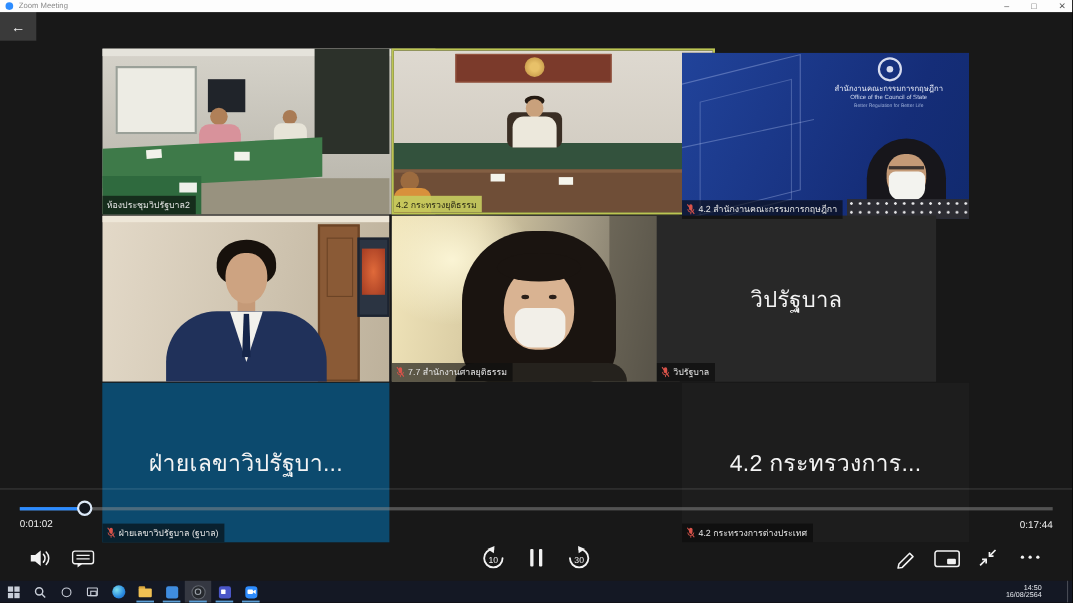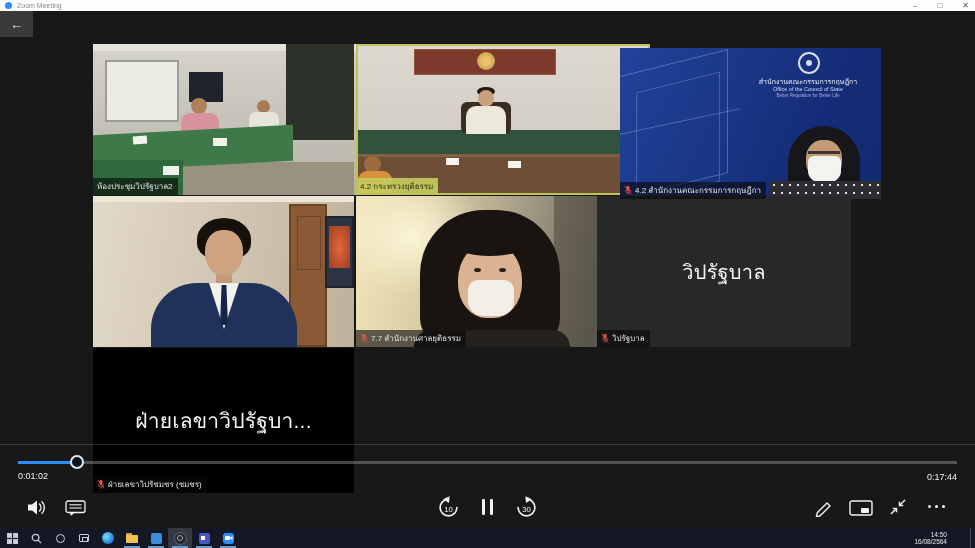--- a/index.html
+++ b/index.html
@@ -21,21 +21,21 @@
   
   .grid{position:absolute;left:93px;top:44px;width:788px;height:449px;}
   .tile{position:absolute;overflow:hidden;background:#222;}
   .scene{position:absolute;inset:0;}
   .t1{left:0;top:0;width:261px;height:151px;padding-left:42px;}
   .t2{left:263px;top:0;width:294px;height:151px;border:2px solid #bcc552;box-sizing:border-box;}
   .t3{left:527px;top:4px;width:261px;height:151px;}
   .t4{left:0;top:152px;width:261px;height:151px;}
   .t5{left:263px;top:152px;width:262px;height:151px;}
   .t6{left:504px;top:152px;width:254px;height:151px;background:#282828;}
-  .t7{left:0;top:304px;width:261px;height:145px;background:#000000;}
+  .t7{left:0;top:304px;width:261px;height:145px;background:#0c4a6e;}
   .t8{left:263px;top:304px;width:262px;height:145px;background:#1d1d1d;}
   .t9{left:527px;top:304px;width:261px;height:145px;background:#1d1d1d;}
 
   .tag{position:absolute;left:0;bottom:0;display:flex;align-items:center;gap:3px;
     background:rgba(8,8,8,.62);color:#e6e6e6;font-size:8px;padding:2px 5px 2px 4px;white-space:nowrap;z-index:5;}
   .t2 .tag{background:rgba(196,203,94,.92);color:#2c2c16;left:-2px;bottom:-2px;}
   .mic{width:8px;height:11px;flex:0 0 auto;}
   .bigtext{position:absolute;inset:0;display:flex;align-items:center;justify-content:center;
     color:#f4f4f4;font-size:21px;letter-spacing:.2px;}
   .t6 .bigtext{font-size:20px;}
@@ -310,25 +310,37 @@
 
     <div class="tile t7">
       <div class="bigtext">ฝ่ายเลขาวิปรัฐบา...</div>
       <div class="tag">
         <svg class="mic" viewBox="0 0 10 14">
             <rect x="3" y="1" width="4" height="7" rx="2" fill="#d9534a"></rect>
             <path d="M1.5 6.5a3.5 3.5 0 0 0 7 0" fill="none" stroke="#d9534a"></path>
             <line x1="5" y1="10" x2="5" y2="12.5" stroke="#d9534a"></line>
             <line x1="1" y1="1" x2="9" y2="12" stroke="#d9534a" stroke-width="1.2"></line>
           </svg>
-        <span>ฝ่ายเลขาวิปรัชมชร (ชมชร)</span>
-      </div>
-    </div>
-
-
+        <span>ฝ่ายเลขาวิปรัฐบาล (ฐบาล)</span>
+      </div>
+    </div>
+
+
+    <div class="tile t9">
+      <div class="bigtext">4.2 กระทรวงการ...</div>
+      <div class="tag">
+        <svg class="mic" viewBox="0 0 10 14">
+            <rect x="3" y="1" width="4" height="7" rx="2" fill="#d9534a"></rect>
+            <path d="M1.5 6.5a3.5 3.5 0 0 0 7 0" fill="none" stroke="#d9534a"></path>
+            <line x1="5" y1="10" x2="5" y2="12.5" stroke="#d9534a"></line>
+            <line x1="1" y1="1" x2="9" y2="12" stroke="#d9534a" stroke-width="1.2"></line>
+          </svg>
+        <span>4.2 กระทรวงการต่างประเทศ</span>
+      </div>
+    </div>
   </div>
 
   <div class="hline"></div>
   <div class="track"></div>
   <div class="trackfill"></div>
   <div class="handle"></div>
   <div class="elapsed">0:01:02</div>
   <div class="total">0:17:44</div>
 
   <div class="ctl" id="vol">

